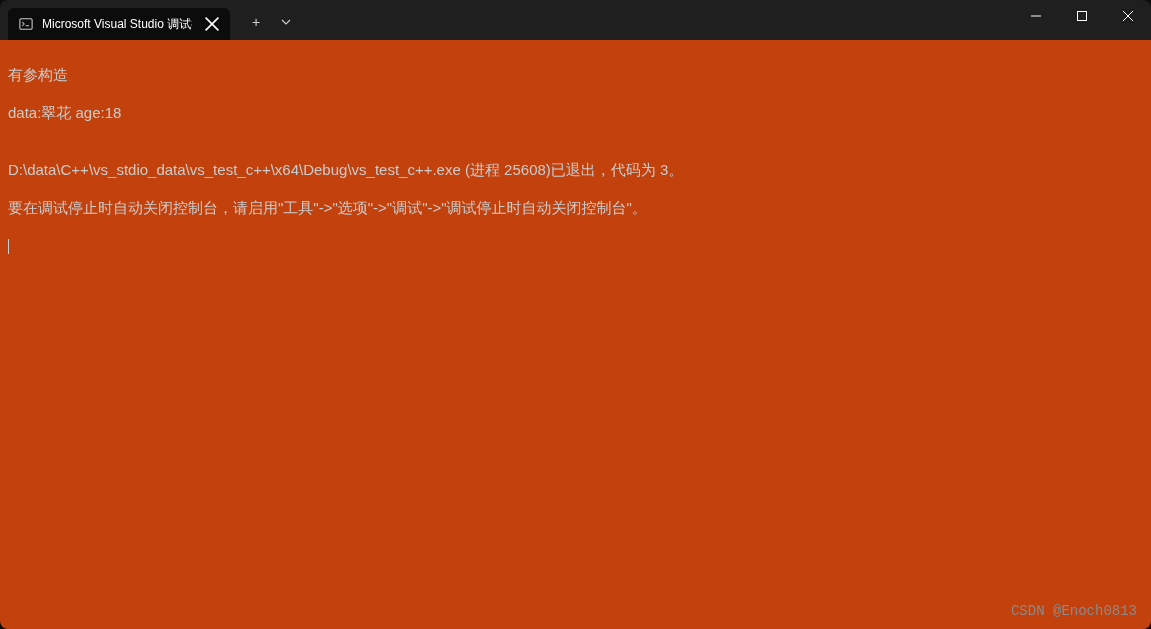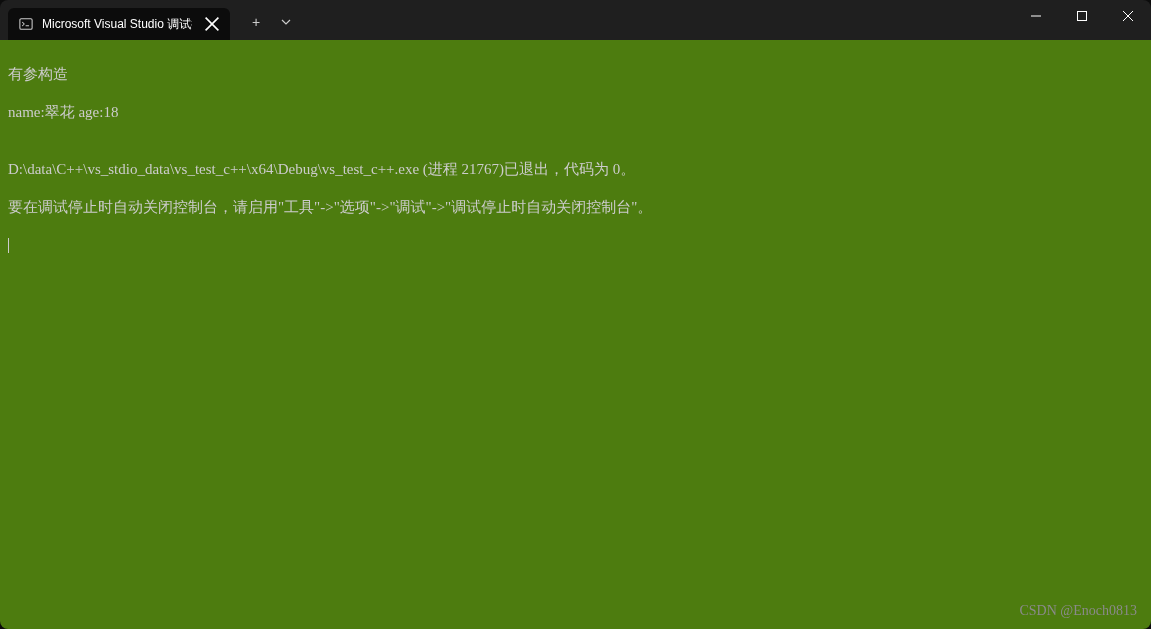--- a/index.html
+++ b/index.html
@@ -100,23 +100,23 @@
       align-items: center;
       justify-content: center;
       color: #ffffff;
       cursor: pointer;
     }
     .window-btn svg {
       width: 10px;
       height: 10px;
     }
     .terminal-content {
-      background: #4d7c0f;
+      background: #c2410c;
       padding: 6px 8px;
-      font-family: Liberation Serif, serif;
+      font-family: Liberation Sans, sans-serif;
       font-size: 15px;
       line-height: 19px;
       color: #cccccc;
       white-space: pre;
       height: calc(100% - 40px);
       position: relative;
     }
     .terminal-line {
       display: block;
     }
@@ -128,21 +128,21 @@
       vertical-align: middle;
       position: relative;
       top: -1px;
     }
     .watermark {
       position: absolute;
       bottom: 10px;
       right: 14px;
       color: #8a8a8a;
       font-size: 14px;
-      font-family: Liberation Serif, serif;
+      font-family: Liberation Mono, monospace;
     }
   </style>
 </head>
 <body>
 
 <div class="titlebar">
   <div class="tab">
     <span class="tab-icon">
       <svg viewBox="0 0 16 16" fill="none" stroke="#cccccc" stroke-width="1.2">
         <rect x="1" y="2" width="14" height="12" rx="1.5"></rect>
@@ -179,20 +179,20 @@
       <svg viewBox="0 0 10 10" stroke="#ffffff" stroke-width="1">
         <line x1="0" y1="0" x2="10" y2="10"></line>
         <line x1="10" y1="0" x2="0" y2="10"></line>
       </svg>
     </div>
   </div>
 </div>
 
 <div class="terminal-content">
 <span class="terminal-line">有参构造</span>
-<span class="terminal-line">name:翠花 age:18</span>
+<span class="terminal-line">data:翠花 age:18</span>
 <span class="terminal-line"></span>
-<span class="terminal-line">D:\data\C++\vs_stdio_data\vs_test_c++\x64\Debug\vs_test_c++.exe (进程 21767)已退出，代码为 0。</span>
+<span class="terminal-line">D:\data\C++\vs_stdio_data\vs_test_c++\x64\Debug\vs_test_c++.exe (进程 25608)已退出，代码为 3。</span>
 <span class="terminal-line">要在调试停止时自动关闭控制台，请启用"工具"-&gt;"选项"-&gt;"调试"-&gt;"调试停止时自动关闭控制台"。</span>
 <span class="cursor"></span>
 </div>
 
 <div class="watermark">CSDN @Enoch0813</div>
 
 </body></html>

